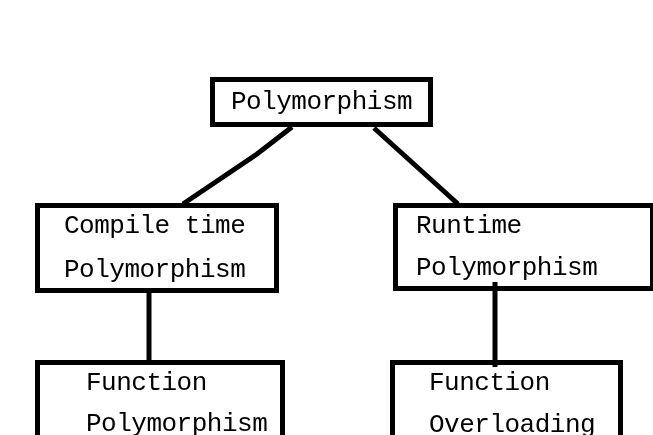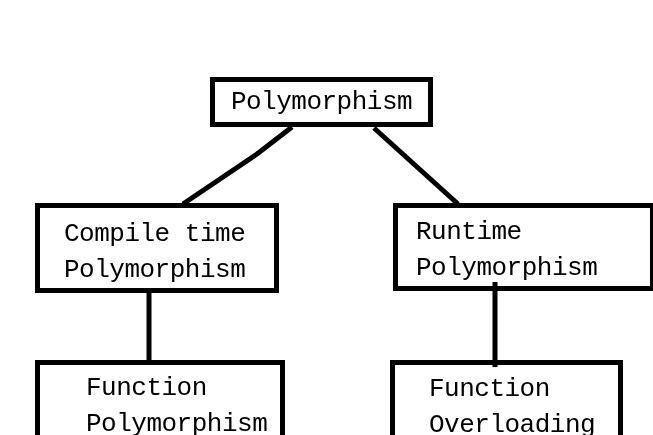--- a/index.html
+++ b/index.html
@@ -41,21 +41,21 @@
     top: 37px;
     width: 223px;
     height: 50px;
     display: flex;
     align-items: center;
     justify-content: center;
   }
   .node-two {
     display: flex;
     flex-direction: column;
-    justify-content: flex-end;
+    justify-content: space-between;
   }
   .node-compile {
     left: 35px;
     top: 163px;
     width: 244px;
     height: 90px;
     padding-left: 24px;
   }
   .node-runtime {
     left: 393px;

